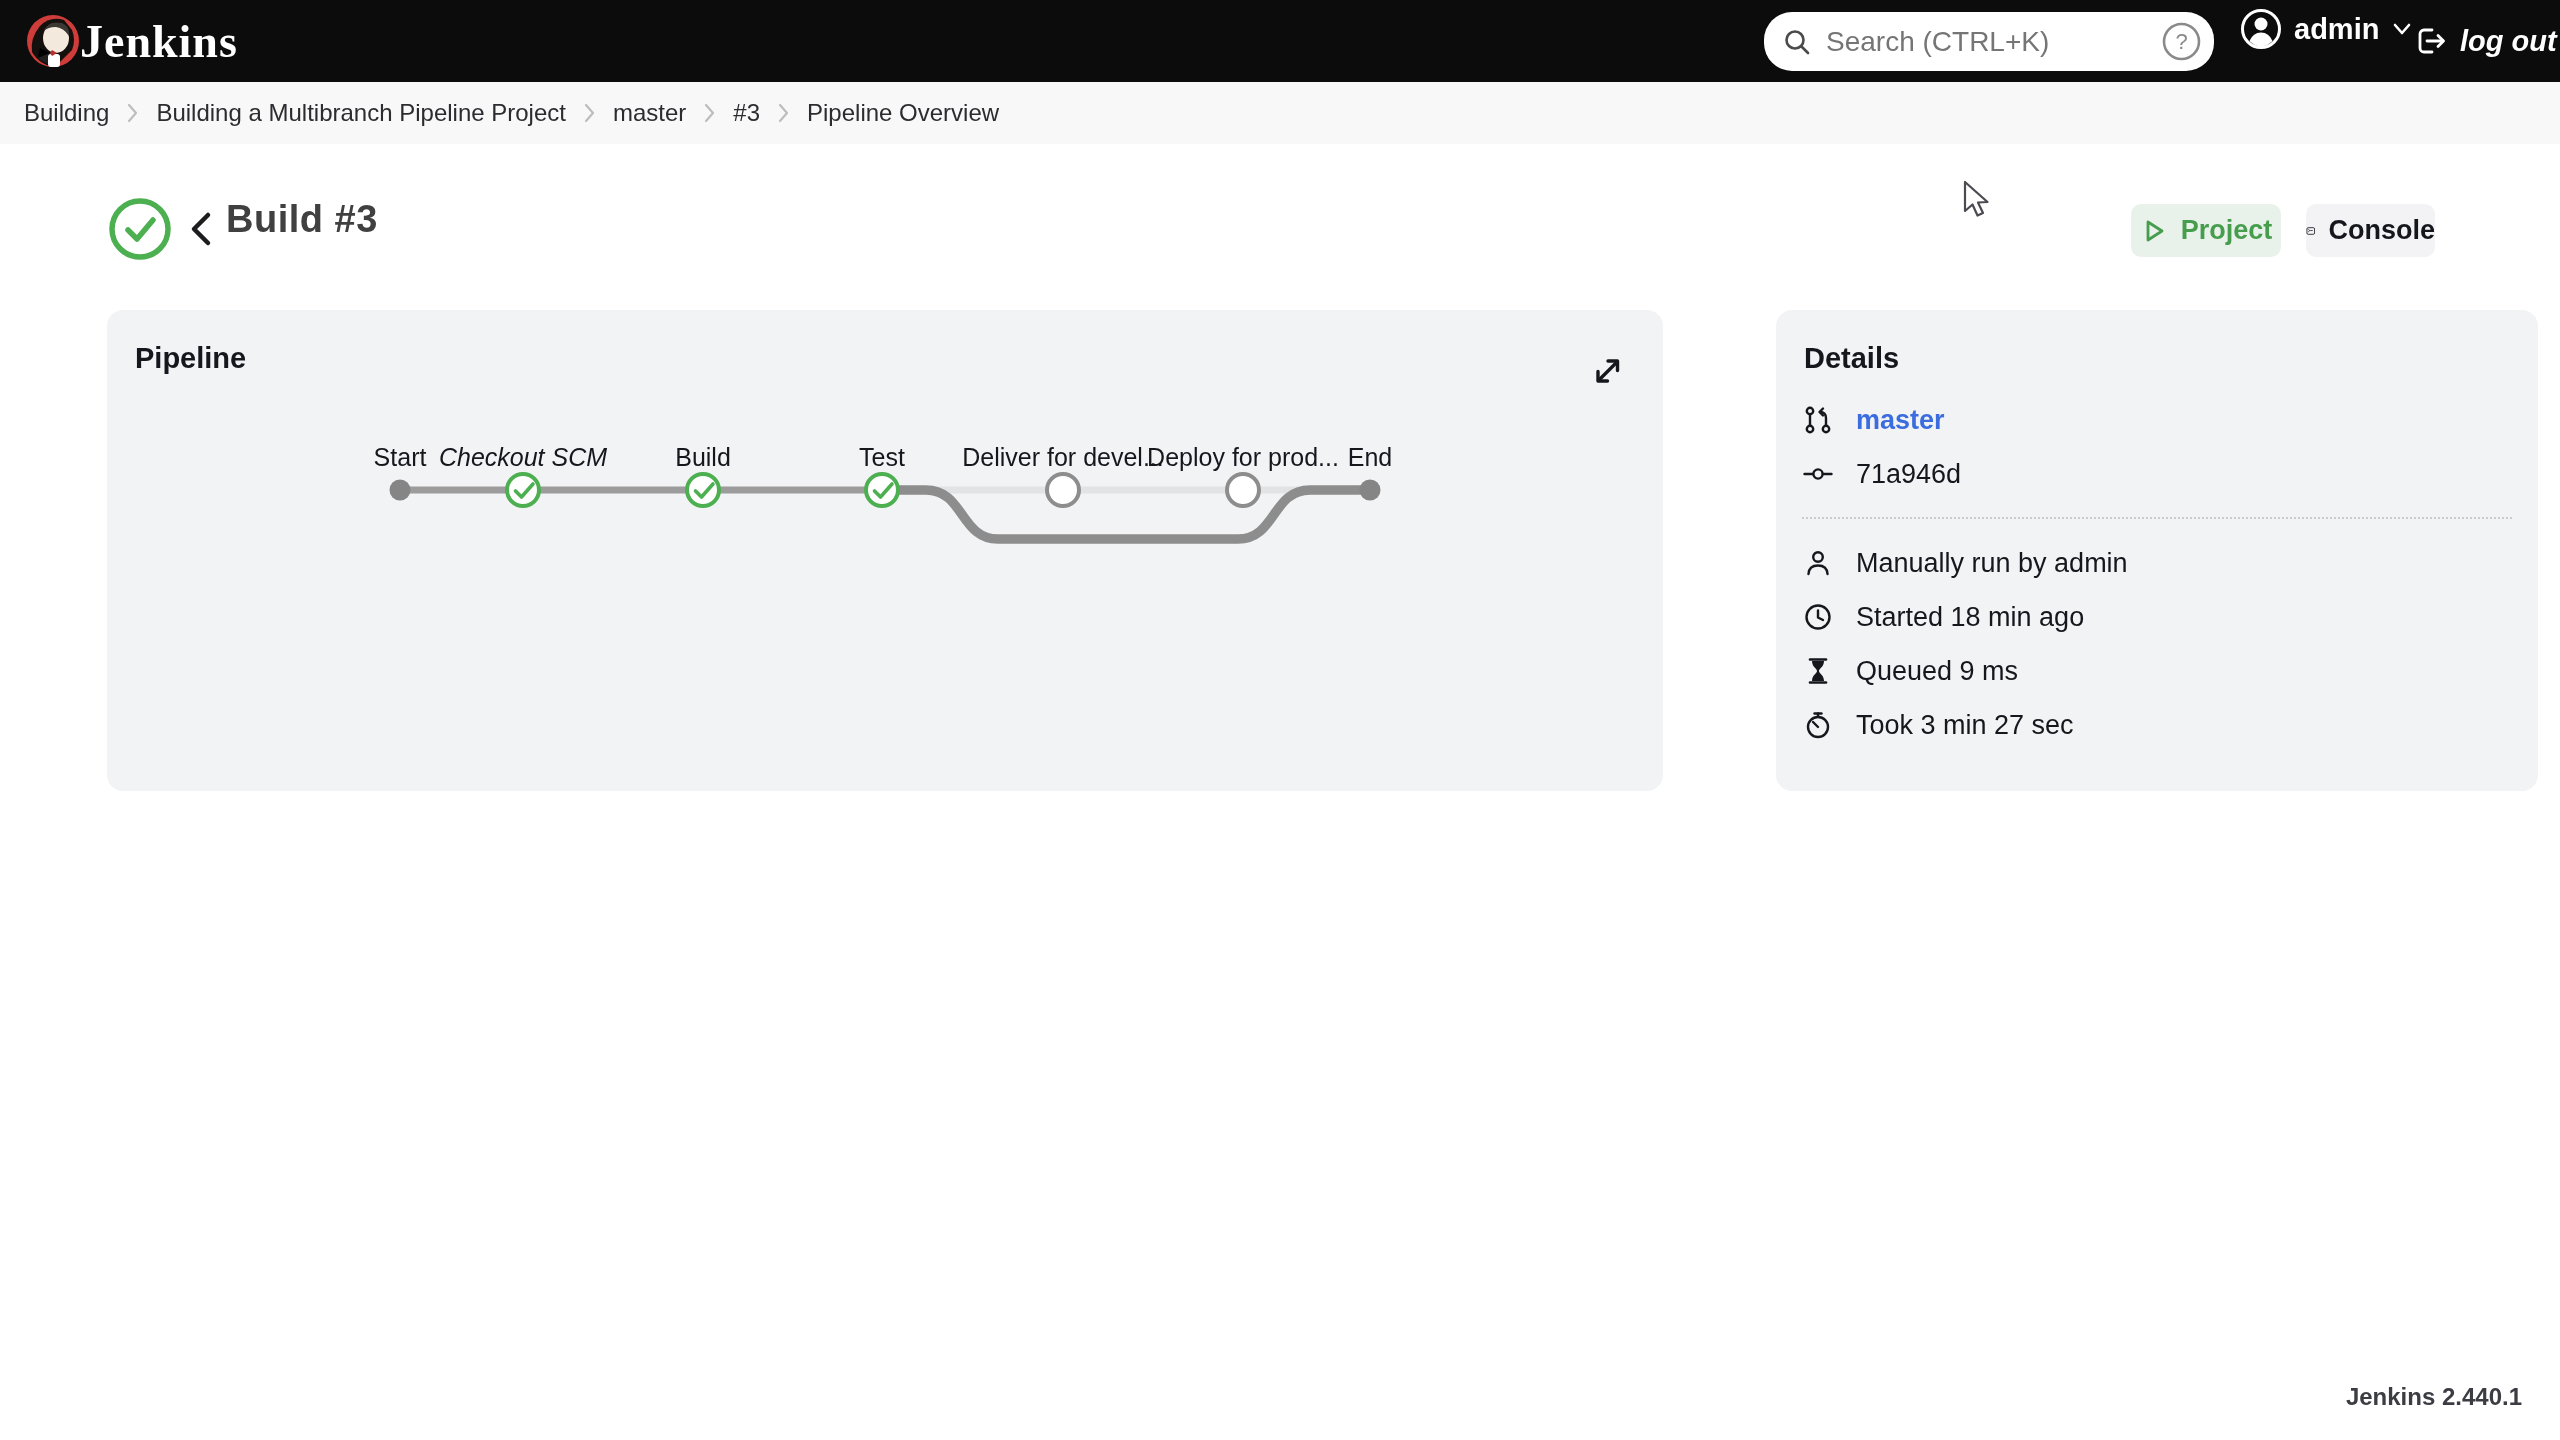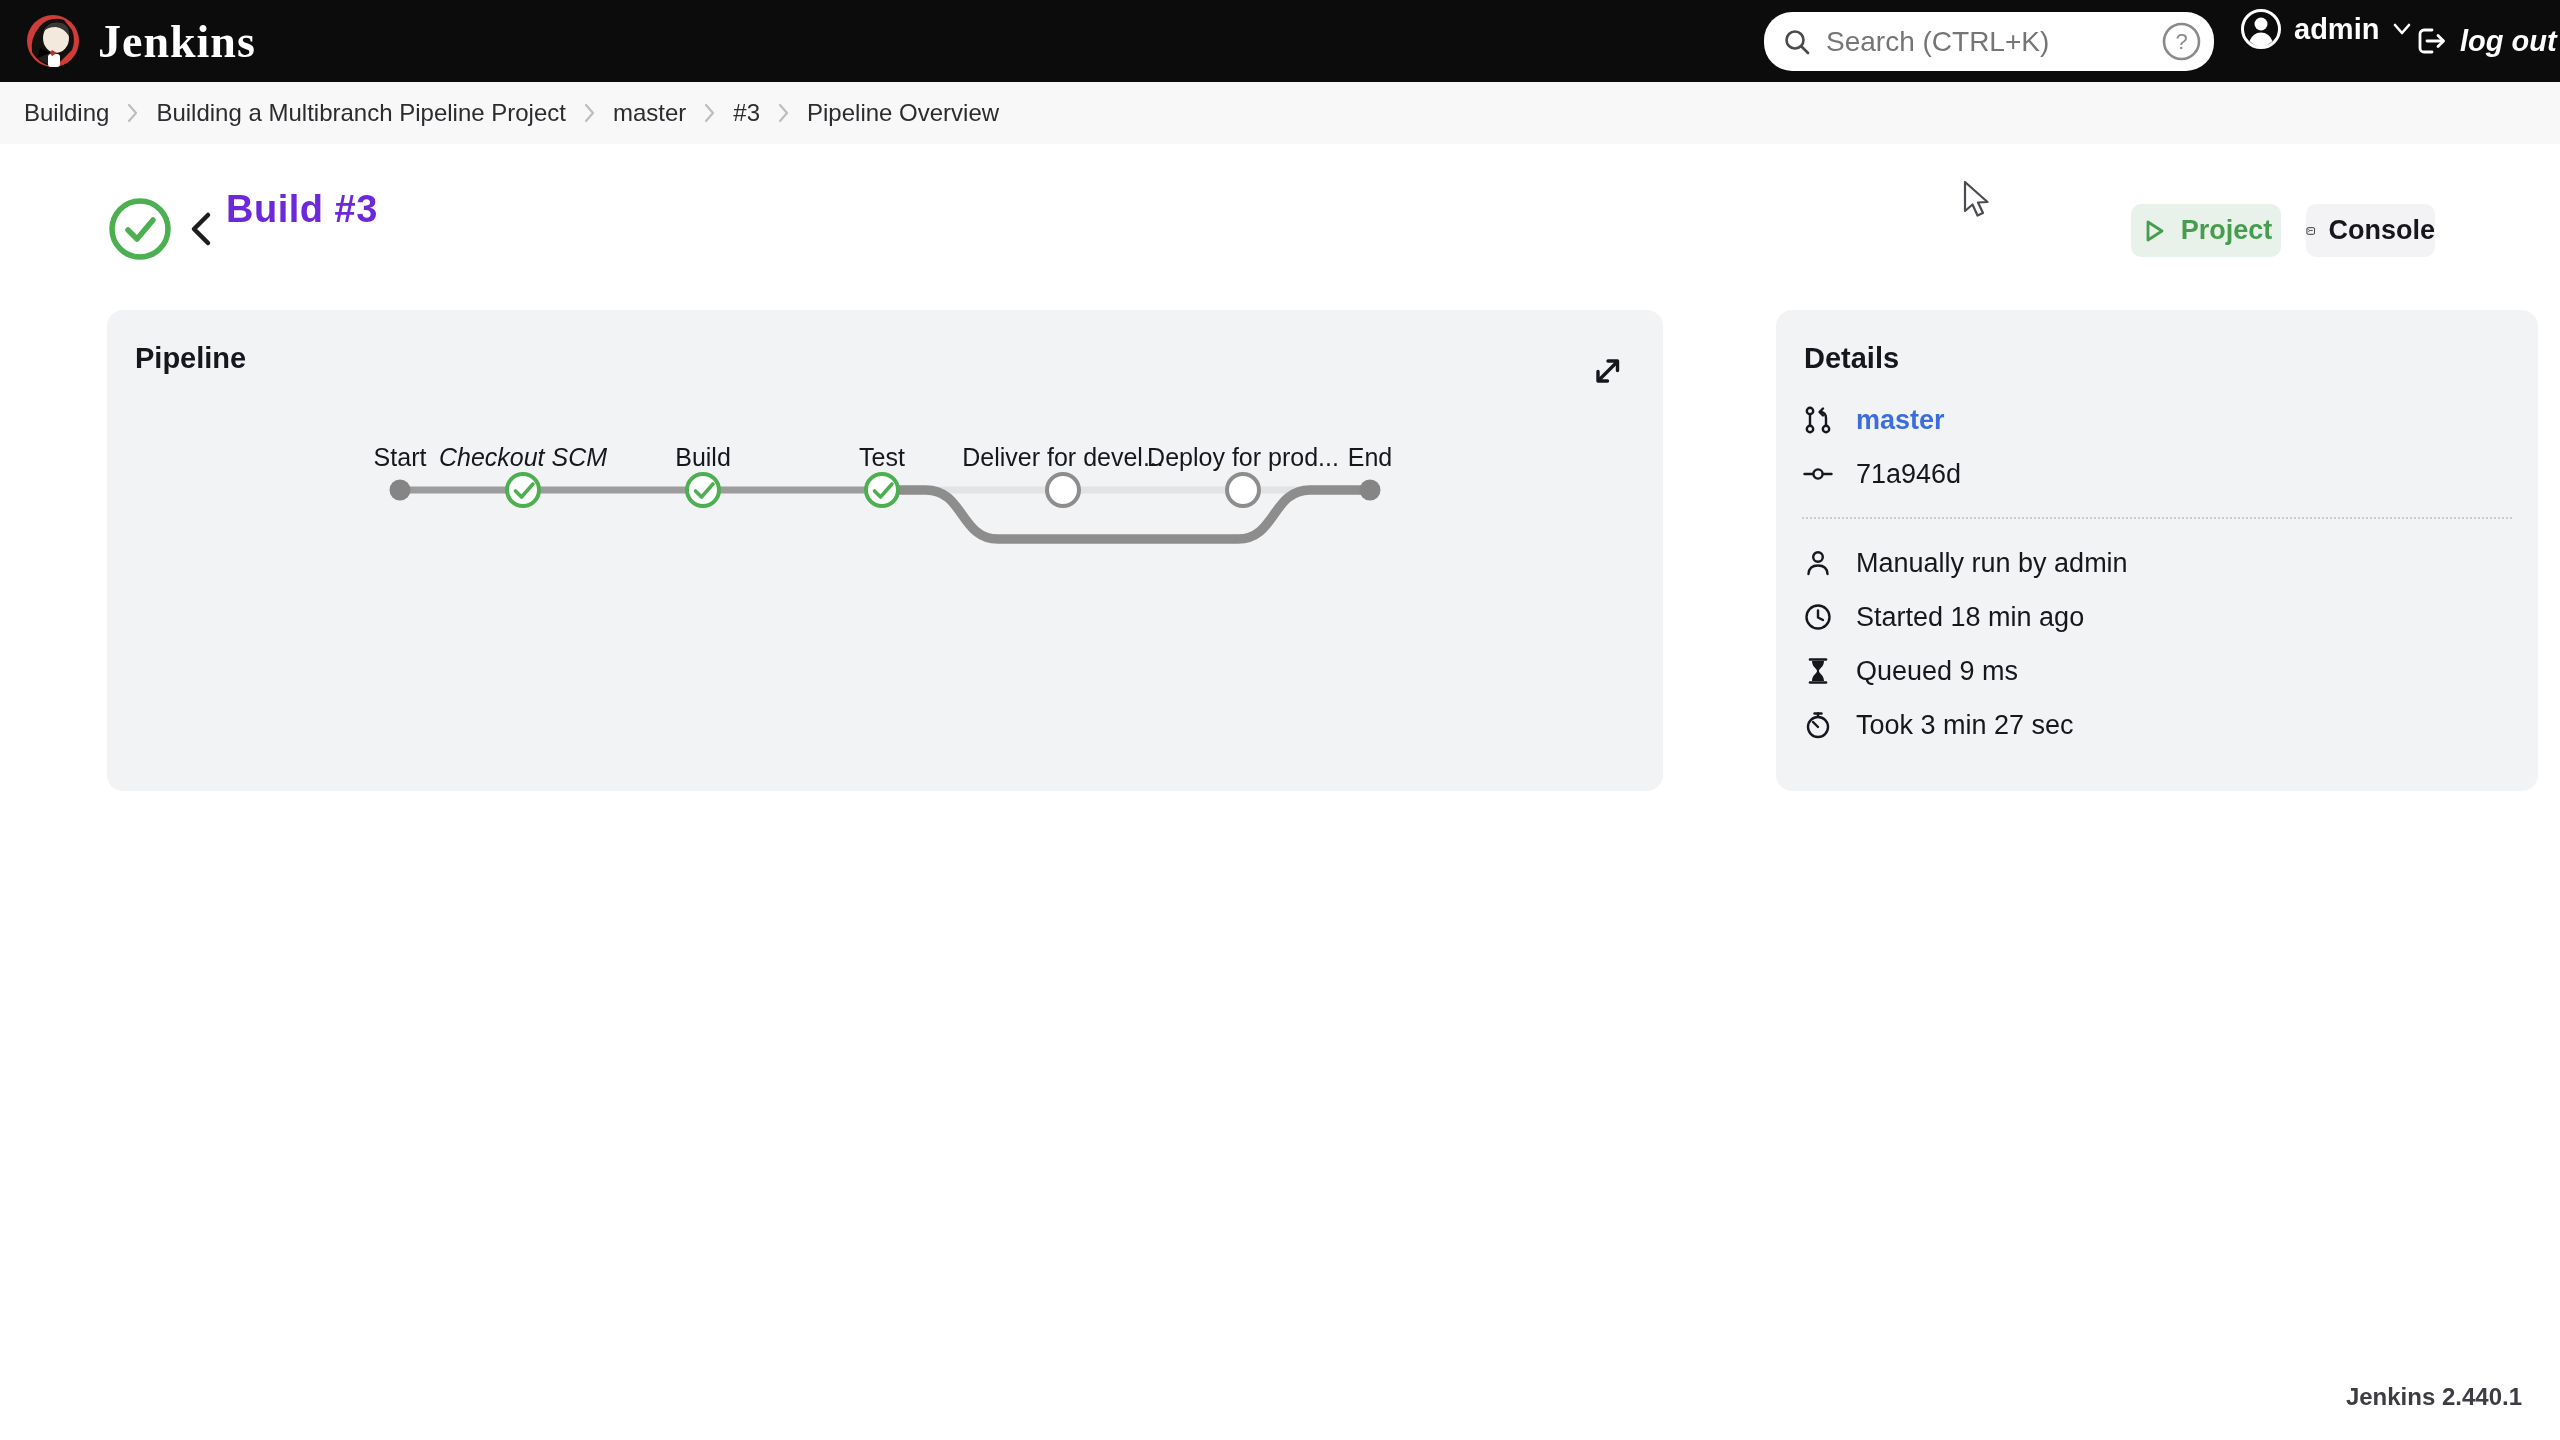--- a/index.html
+++ b/index.html
@@ -10,21 +10,21 @@
     position:relative;
     overflow:hidden;
     color:#16161d;
   }
 
   
   .navbar {
     position:absolute; top:0; left:0; width:2560px; height:82px;
     background:#0c0c0c; display:flex; align-items:center;
   }
-  .brand { display:flex; align-items:center; gap:18px; margin-left:26px; cursor:pointer; }
+  .brand { display:flex; align-items:center; margin-left:26px; cursor:pointer; }
   .brand-name {
     font-family:"Liberation Serif", serif; font-weight:bold;
     font-size:46px; color:#ffffff; letter-spacing:1px;
   }
   .searchbox {
     position:absolute; left:1764px; top:12px; width:450px; height:59px;
     background:#ffffff; border-radius:28px; display:flex; align-items:center;
     padding:0 60px 0 18px;
   }
   .searchbox svg.mag { flex:0 0 auto; margin-right:14px; }
@@ -52,22 +52,22 @@
     background:#f8f8f8; display:flex; align-items:center; gap:17px;
     padding-left:24px; font-size:24px; color:#2c2c30;
   }
   .crumb { cursor:pointer; white-space:nowrap; }
   .crumb-sep { display:flex; align-items:center; }
 
   
   .status-badge { position:absolute; left:107px; top:196px; width:66px; height:66px; }
   .back-btn { position:absolute; left:184px; top:210px; width:34px; height:38px; cursor:pointer; }
   .page-title {
-    position:absolute; left:226px; top:188px;
-    font-size:38px; font-weight:700; color:#6d28d9; letter-spacing:0.5px;
+    position:absolute; left:226px; top:198px;
+    font-size:38px; font-weight:700; color:#404040; letter-spacing:0.5px;
   }
   .btn {
     position:absolute; top:204px; height:53px; border:none; border-radius:10px;
     display:flex; align-items:center; justify-content:center; gap:13px;
     font-family:"Liberation Sans", sans-serif; font-size:27px; font-weight:600;
     cursor:pointer;
   }
   .btn-rebuild { left:2131px; width:150px; background:#e9f2ea; color:#479d4e; }
   .btn-console { left:2306px; width:129px; background:#f3f3f6; color:#16161d; }
 

